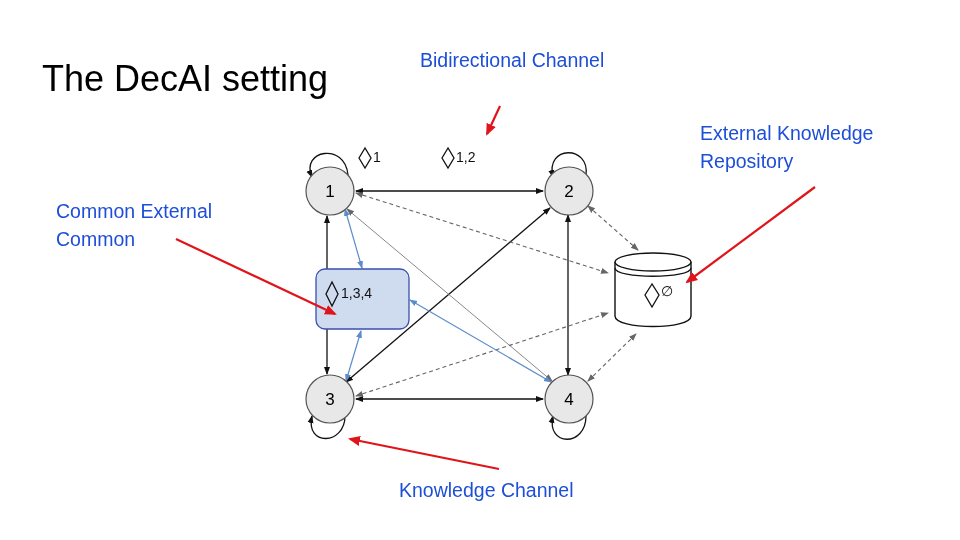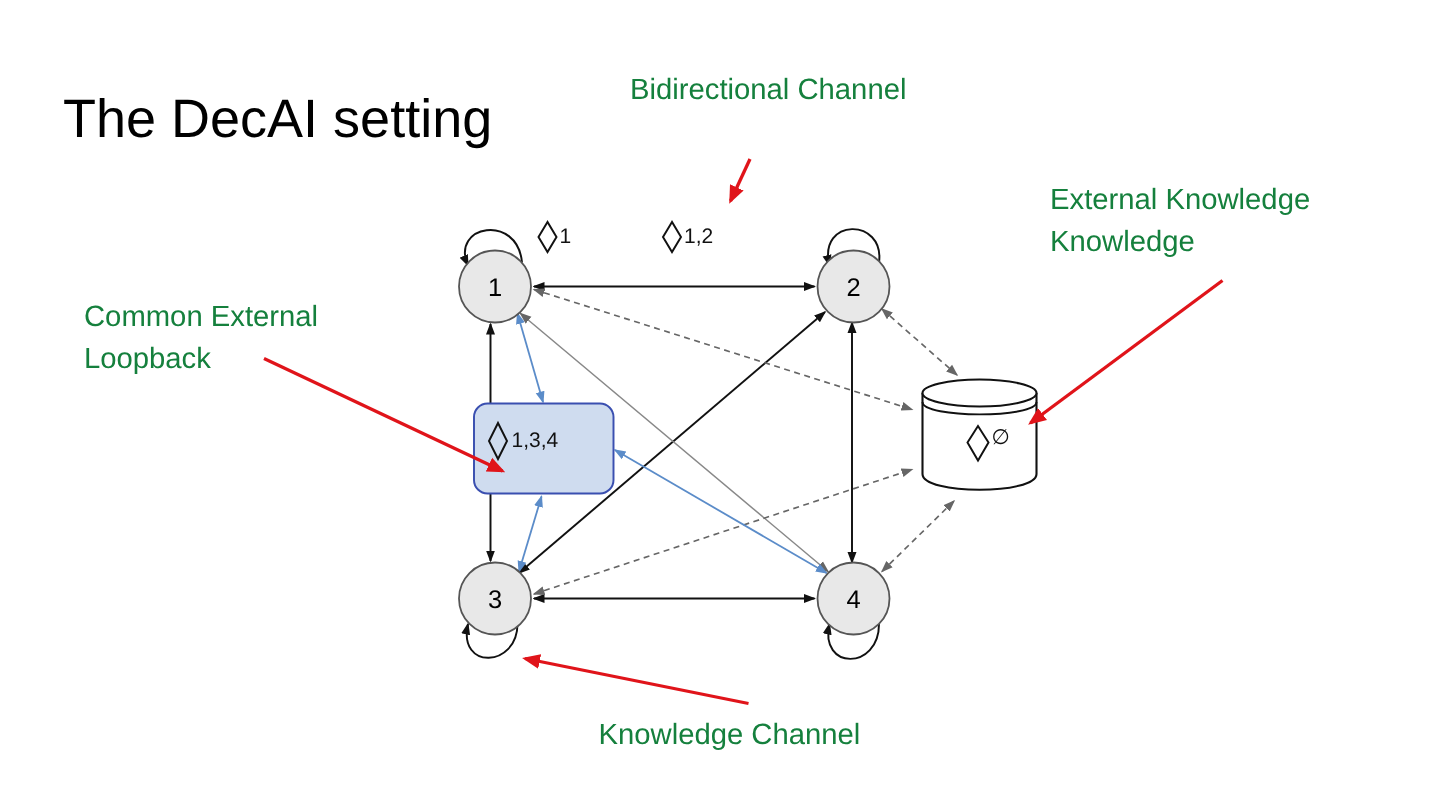--- a/index.html
+++ b/index.html
@@ -1,32 +1,32 @@
 <!DOCTYPE html>
 <html><head>
 <meta charset="utf-8">
 <style>
   html, body { margin: 0; padding: 0; }
   body { width: 960px; height: 540px; background: #ffffff; position: relative; overflow: hidden; font-family: "Liberation Sans", sans-serif; }
   .txt { position: absolute; color: #000; white-space: nowrap; }
   .title { left: 42px; top: 58px; font-size: 36px; }
-  .label { font-size: 19.5px; color: #15803d; line-height: 28px; }
+  .label { font-size: 19.5px; color: #1d4ed8; line-height: 28px; }
   svg { position: absolute; left: 0; top: 0; }
   .node-label { font-family: "Liberation Sans", sans-serif; font-size: 17px; fill: #000; }
   .sym-label { font-family: "Liberation Sans", sans-serif; font-size: 14px; fill: #111; }
 </style>
 </head>
 <body>
 
 <div class="txt title">The DecAI setting</div>
 <div class="txt label" style="left:420px; top:46px;">Bidirectional Channel</div>
 <div class="txt label" style="left:700px; top:119px;">External Knowledge</div>
-<div class="txt label" style="left:700px; top:147px;">Knowledge</div>
+<div class="txt label" style="left:700px; top:147px;">Repository</div>
 <div class="txt label" style="left:56px; top:197px;">Common External</div>
-<div class="txt label" style="left:56px; top:225px;">Loopback</div>
+<div class="txt label" style="left:56px; top:225px;">Common</div>
 <div class="txt label" style="left:399px; top:476px;">Knowledge Channel</div>
 
 <svg width="960" height="540" viewBox="0 0 960 540">
   <defs>
     <marker id="ab" markerWidth="8" markerHeight="8" refX="7" refY="4" orient="auto-start-reverse" markerUnits="userSpaceOnUse">
       <path d="M0,1 L8,4 L0,7 z" fill="#111"></path>
     </marker>
     <marker id="ag" markerWidth="8" markerHeight="8" refX="7" refY="4" orient="auto-start-reverse" markerUnits="userSpaceOnUse">
       <path d="M0,1 L8,4 L0,7 z" fill="#666"></path>
     </marker>

